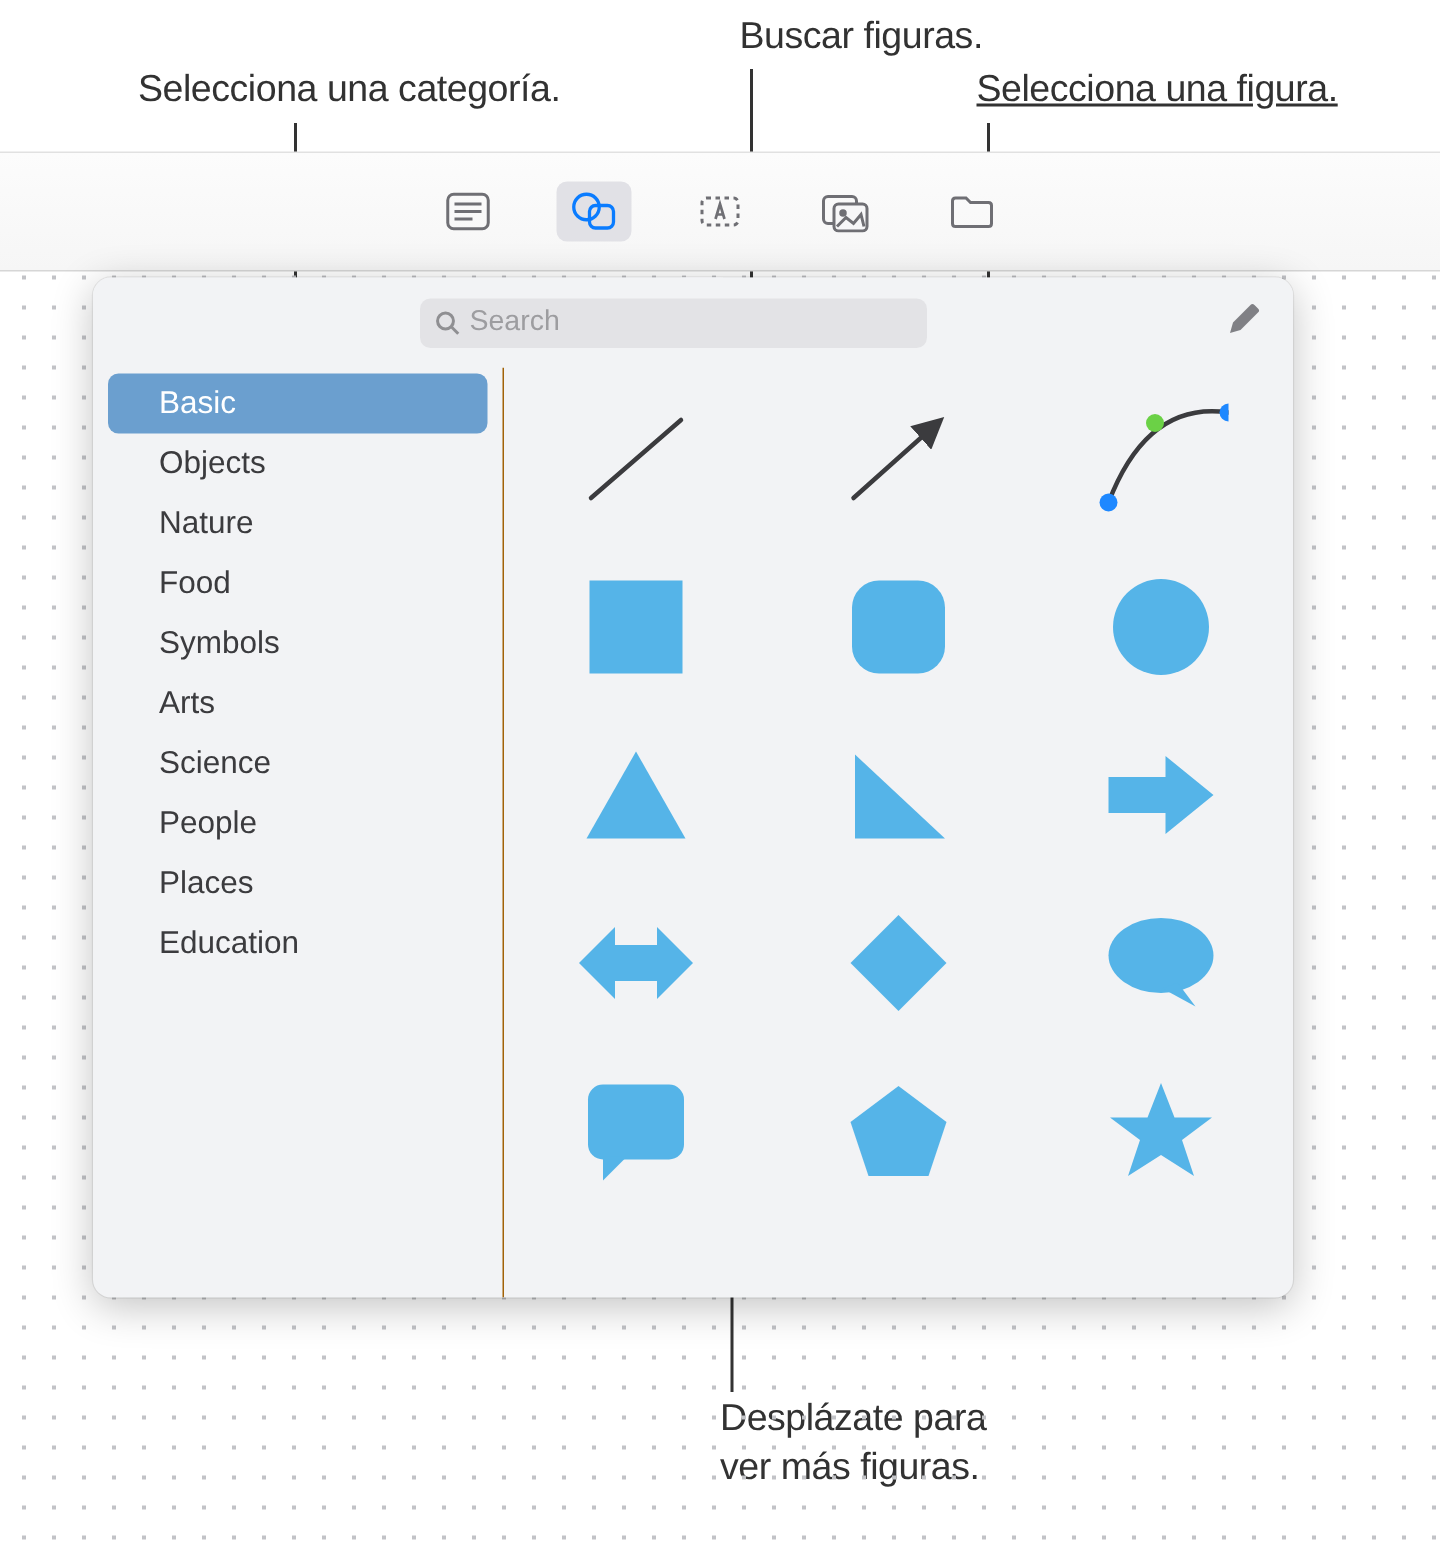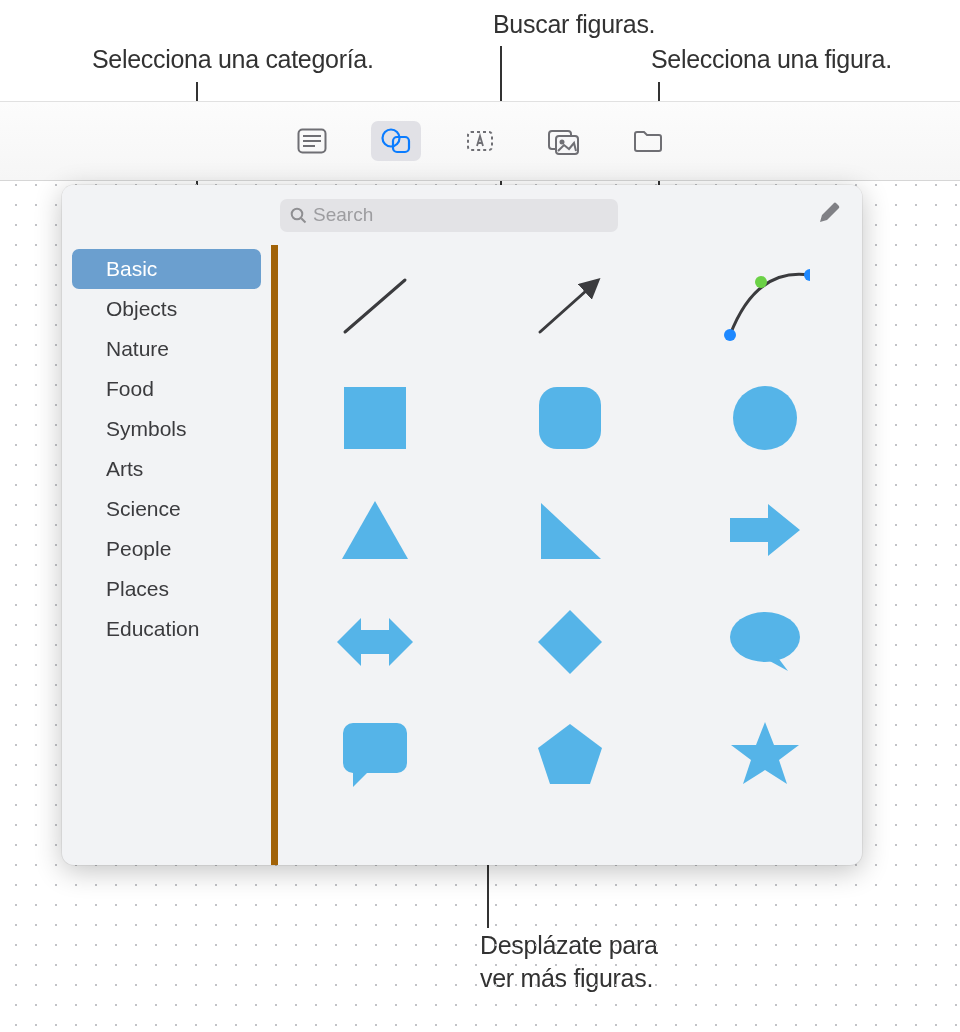--- a/index.html
+++ b/index.html
@@ -104,22 +104,22 @@
     .search-input::placeholder { color: #9d9da0; }
     .pen-btn {
       margin-left: auto;
       color: #808085;
     }
     .popover-body {
       display: flex;
       height: calc(100% - 60px);
     }
     .sidebar {
-      width: 216px;
-      border-right: 7px solid #a16207;
+      width: 274px;
+      border-right: 1px solid #a16207;
       padding-top: 4px;
       overflow: hidden;
     }
     .sidebar-item {
       height: 40px;
       display: flex;
       align-items: center;
       padding-left: 34px;
       font-size: 21px;
       color: #3b3b3e;
@@ -149,21 +149,21 @@
   </style>
 </head>
 <body>
 
 <div class="callout" style="top:10px; left:493px;">Buscar figuras.</div>
 <div class="callout-line" style="top:46px; left:500px; width:2px; height:154px;"></div>
 
 <div class="callout" style="top:45px; left:92px;">Selecciona una categoría.</div>
 <div class="callout-line" style="top:82px; left:196px; width:2px; height:190px;"></div>
 
-<div class="callout" style="top:45px; left:651px;">Selecciona una figura.</div>
+<div class="callout" style="top:45px; left:651px;text-decoration:underline;">Selecciona una figura.</div>
 <div class="callout-line" style="top:82px; left:658px; width:2px; height:172px;"></div>
 <div class="callout-line" style="top:253px; left:388px; width:434px; height:2px;"></div>
 <div class="callout-line" style="top:253px; left:388px; width:2px; height:12px;"></div>
 <div class="callout-line" style="top:253px; left:820px; width:2px; height:12px;"></div>
 
 <div class="callout" style="top:931px; left:480px;">Desplázate para</div>
 <div class="callout" style="top:964px; left:480px;">ver más figuras.</div>
 <div class="callout-line" style="top:846px; left:487px; width:2px; height:82px;"></div>
 
 <div class="toolbar-strip">

